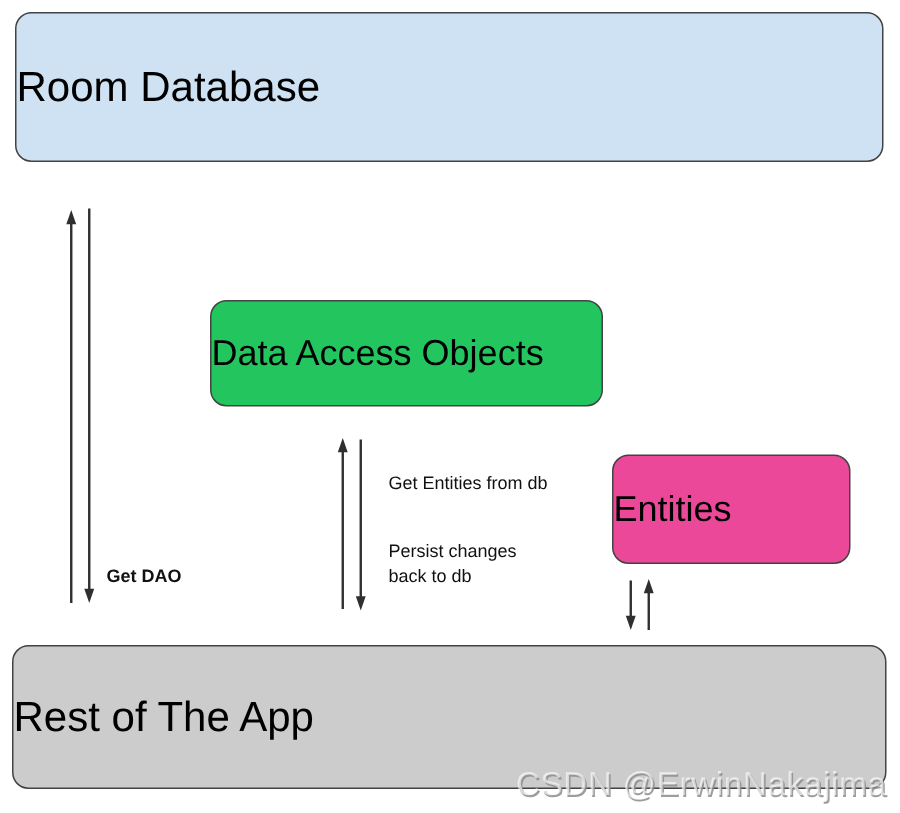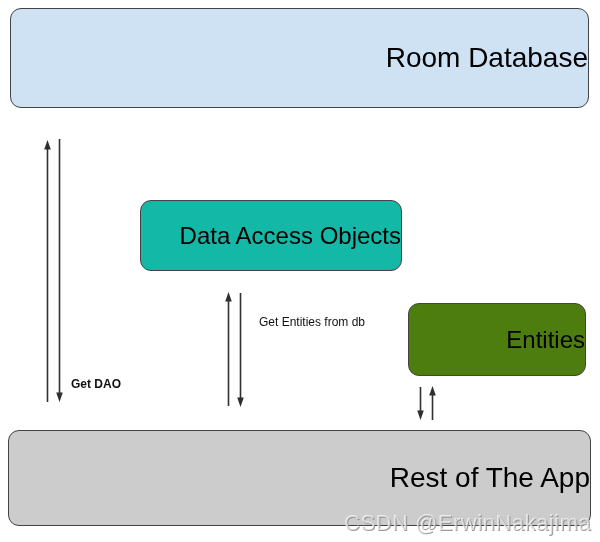--- a/index.html
+++ b/index.html
@@ -11,37 +11,37 @@
     font-family: "Liberation Sans", sans-serif;
     overflow: hidden;
   }
   .node {
     position: absolute;
     box-sizing: border-box;
     border: 1.6px solid #434343;
     border-radius: 11px;
     display: flex;
     align-items: center;
-    justify-content: flex-end;
+    justify-content: flex-start;
     color: #000000;
     text-align: center;
   }
   .node-room {
     left: 10px; top: 8px; width: 579px; height: 100px;
     background: #cfe2f3;
     font-size: 28px;
   }
   .node-dao {
     left: 140px; top: 200px; width: 262px; height: 71px;
-    background: #14b8a6;
+    background: #22c55e;
     font-size: 24px;
   }
   .node-entities {
-    left: 408px; top: 303px; width: 178px; height: 73px;
-    background: #4d7c0f;
+    left: 408px; top: 303px; width: 159px; height: 73px;
+    background: #ec4899;
     font-size: 24px;
   }
   .node-rest {
     left: 8px; top: 430px; width: 583px; height: 96px;
     background: #cccccc;
     font-size: 28px;
   }
   .arrow-layer {
     position: absolute;
     left: 0; top: 0;
@@ -119,17 +119,21 @@
         <line x1="432.5" y1="394" x2="432.5" y2="420"></line>
         <polygon points="432.5,386 429.2,395.5 435.8,395.5" stroke="none"></polygon>
       </g>
     </g>
   </svg>
 
   <div class="edge-label lbl-get-dao">Get DAO</div>
 
   <div class="edge-label lbl-get-ent">Get Entities from db</div>
 
+  <div class="edge-label lbl-persist">
+    <span>Persist changes</span><br>
+    <span>back to db</span>
+  </div>
 
 
   <div class="watermark">CSDN @ErwinNakajima</div>
 
 </div>
 
 </body></html>

